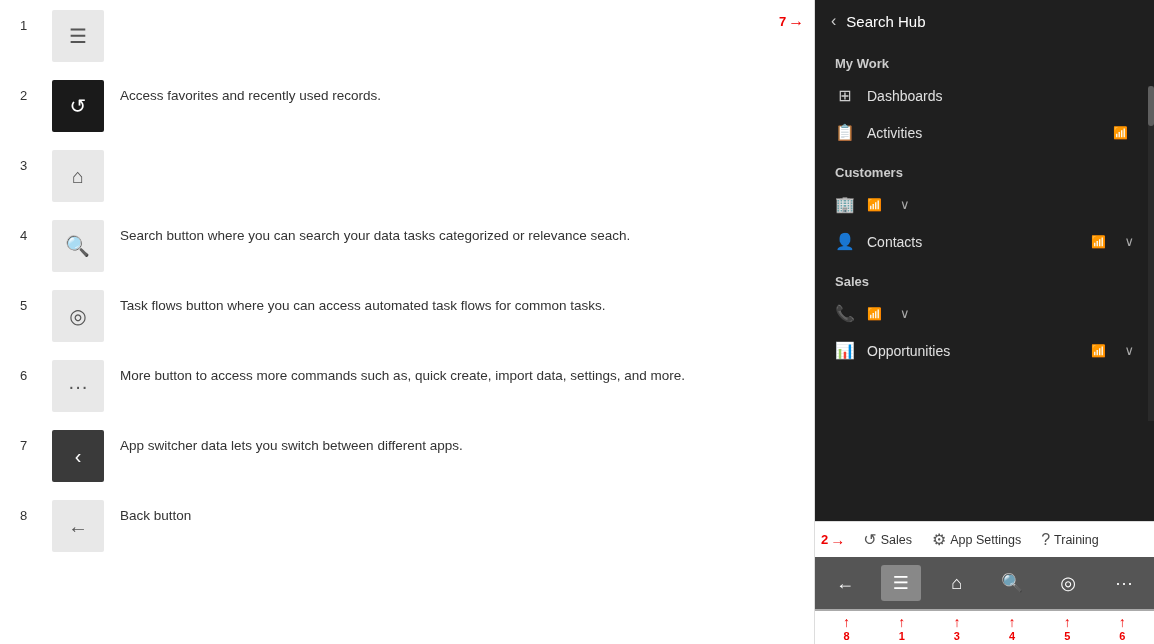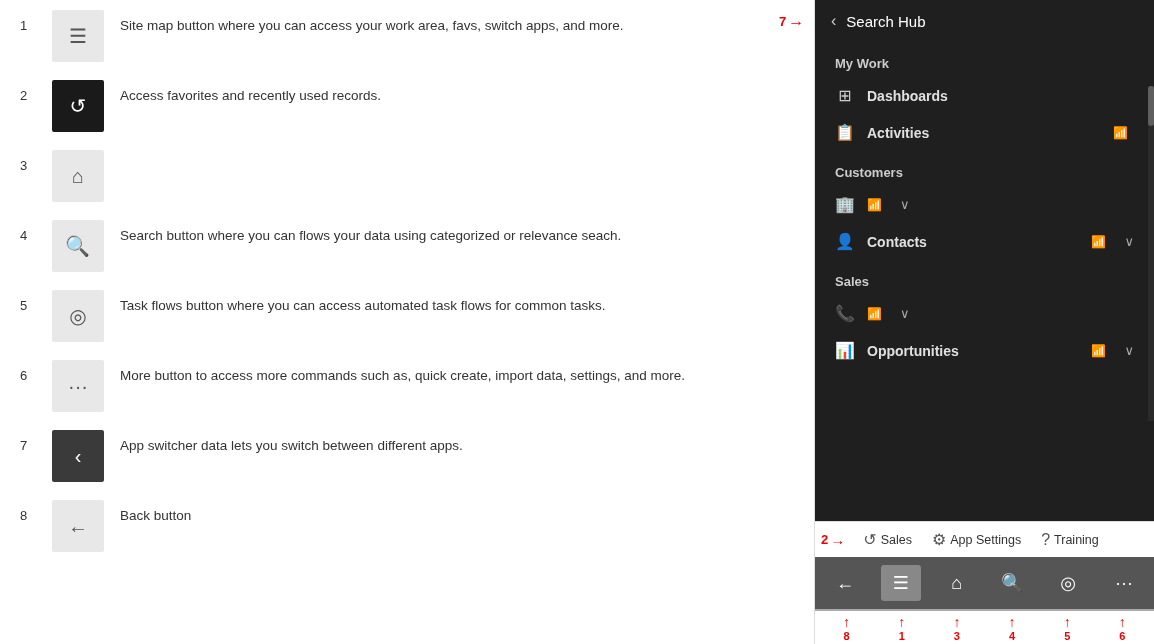--- a/index.html
+++ b/index.html
@@ -121,21 +121,20 @@
     .nav-item .nav-icon {
       font-size: 16px;
       width: 20px;
       text-align: center;
       color: #ccc;
     }
 
     .nav-item .nav-label {
       flex: 1;
       font-size: 14px;
-      font-weight: bold;
     }
 
     .nav-item .nav-wifi {
       font-size: 12px;
       color: #4caf50;
       margin-right: 6px;
     }
 
     .nav-item .nav-chevron {
       font-size: 13px;
@@ -210,35 +209,34 @@
       background: #fff;
     }
   </style>
 </head>
 <body>
 
 <div class="left-panel">
 <div class="item-row">
       <div class="item-number">1</div>
       <div class="item-icon">☰</div>
-      <div class="item-text">Site map button where you can access your work area, favs, switch apps, and more.</div>
     </div>
     <div class="item-row">
       <div class="item-number">2</div>
       <div class="item-icon dark">↺</div>
       <div class="item-text">Access favorites and recently used records.</div>
     </div>
     <div class="item-row">
       <div class="item-number">3</div>
       <div class="item-icon">⌂</div>
     </div>
     <div class="item-row">
       <div class="item-number">4</div>
       <div class="item-icon">🔍</div>
-      <div class="item-text">Search button where you can flows your data using categorized or relevance seach.</div>
+      <div class="item-text">Search button where you can search your data tasks categorized or relevance seach.</div>
     </div>
     <div class="item-row">
       <div class="item-number">5</div>
       <div class="item-icon">◎</div>
       <div class="item-text">Task flows button where you can access automated task flows for common tasks.</div>
     </div>
     <div class="item-row">
       <div class="item-number">6</div>
       <div class="item-icon">···</div>
       <div class="item-text">More button to access more commands such as, quick create, import data, settings, and more.</div>

